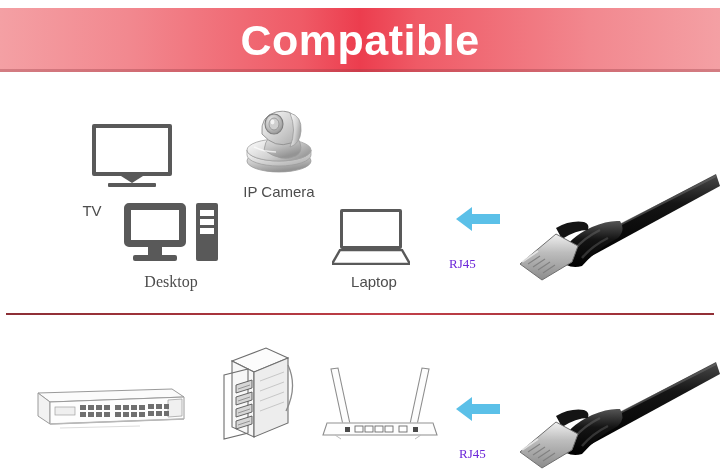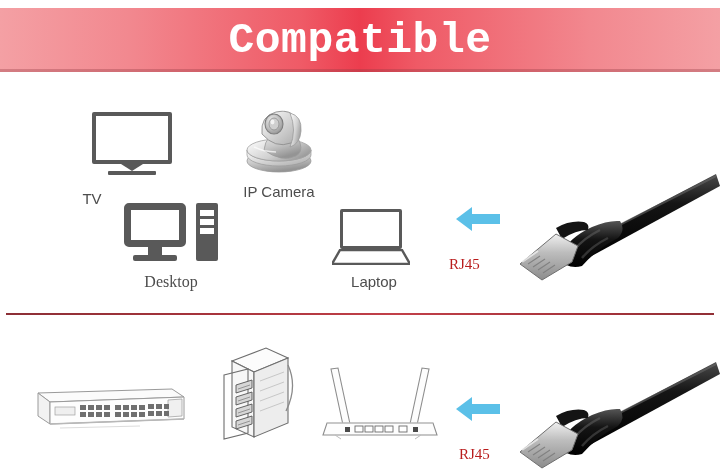--- a/index.html
+++ b/index.html
@@ -49,41 +49,41 @@
     background: rgba(150, 60, 70, 0.35);
   }
   .banner-title {
     font-size: 43px;
     font-weight: bold;
     color: #ffffff;
     letter-spacing: 0.5px;
     line-height: 1;
     position: relative;
     z-index: 2;
-    font-family: Liberation Mono, monospace;
+    font-family: Liberation Sans, sans-serif;
   }
 
   
   .divider {
     position: absolute;
     left: 6px;
     top: 313px;
     width: 708px;
     height: 2px;
     background: linear-gradient(to right, #8c2f36 0%, #a8343c 30%, #c24049 55%, #a8343c 80%, #912f36 100%);
   }
   .item-label {
     color: #4d4d4d;
     white-space: nowrap;
     font-family: "Liberation Sans", sans-serif;
   }
   .icon-box { position: relative; }
 
   
-  .tv-wrap { position: absolute; left: 48px; top: 112px; padding-left: 44px; }
+  .tv-wrap { position: absolute; left: 48px; top: 124px; padding-left: 44px; }
   .tv-screen {
     width: 80px; height: 52px;
     border: 4px solid #595959;
     border-radius: 2px;
     background: #ffffff;
     box-sizing: border-box;
   }
   .tv-neck {
     width: 0; height: 0;
     margin: 0 auto;
@@ -155,22 +155,22 @@
     position: absolute;
     width: 44px; height: 28px;
   }
   .arrow-top { left: 456px; top: 205px; }
   .arrow-bot { left: 456px; top: 395px; }
 
   
   .rj45 {
     position: absolute;
     font-family: "Liberation Serif", serif;
-    font-size: 15px;
-    color: #b91c1c;
+    font-size: 13px;
+    color: #6d28d9;
     white-space: nowrap;
   }
   .rj45-top { left: 449px; top: 256px; }
   .rj45-bot { left: 459px; top: 446px; }
 
   
   .cable-top { position: absolute; left: 512px; top: 172px; width: 208px; height: 112px; }
   .cable-bot { position: absolute; left: 512px; top: 358px; width: 208px; height: 114px; }
 
   

